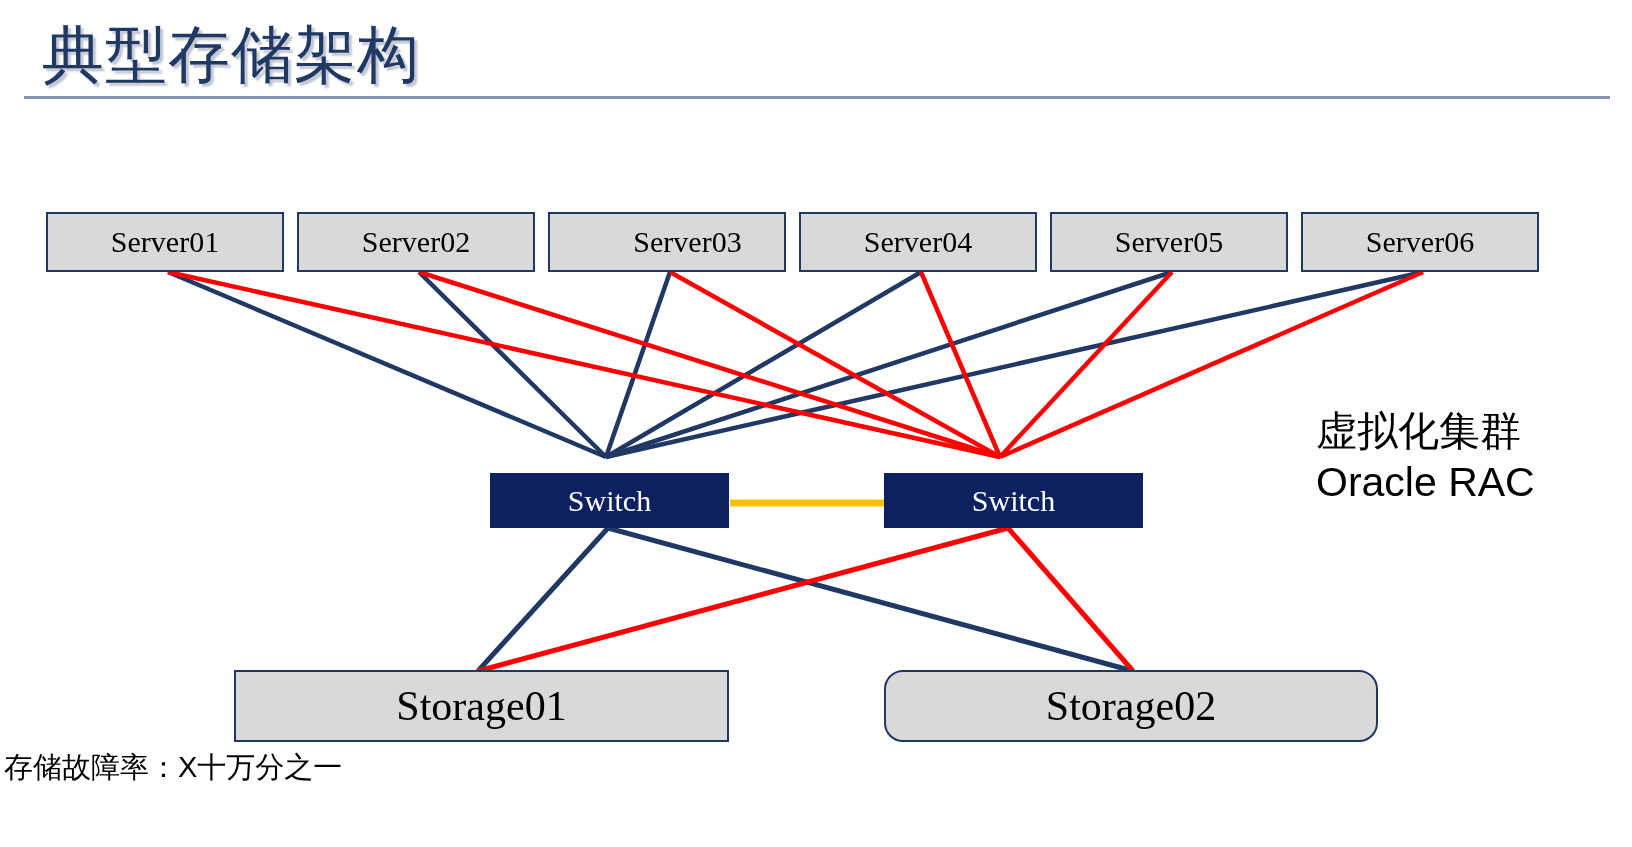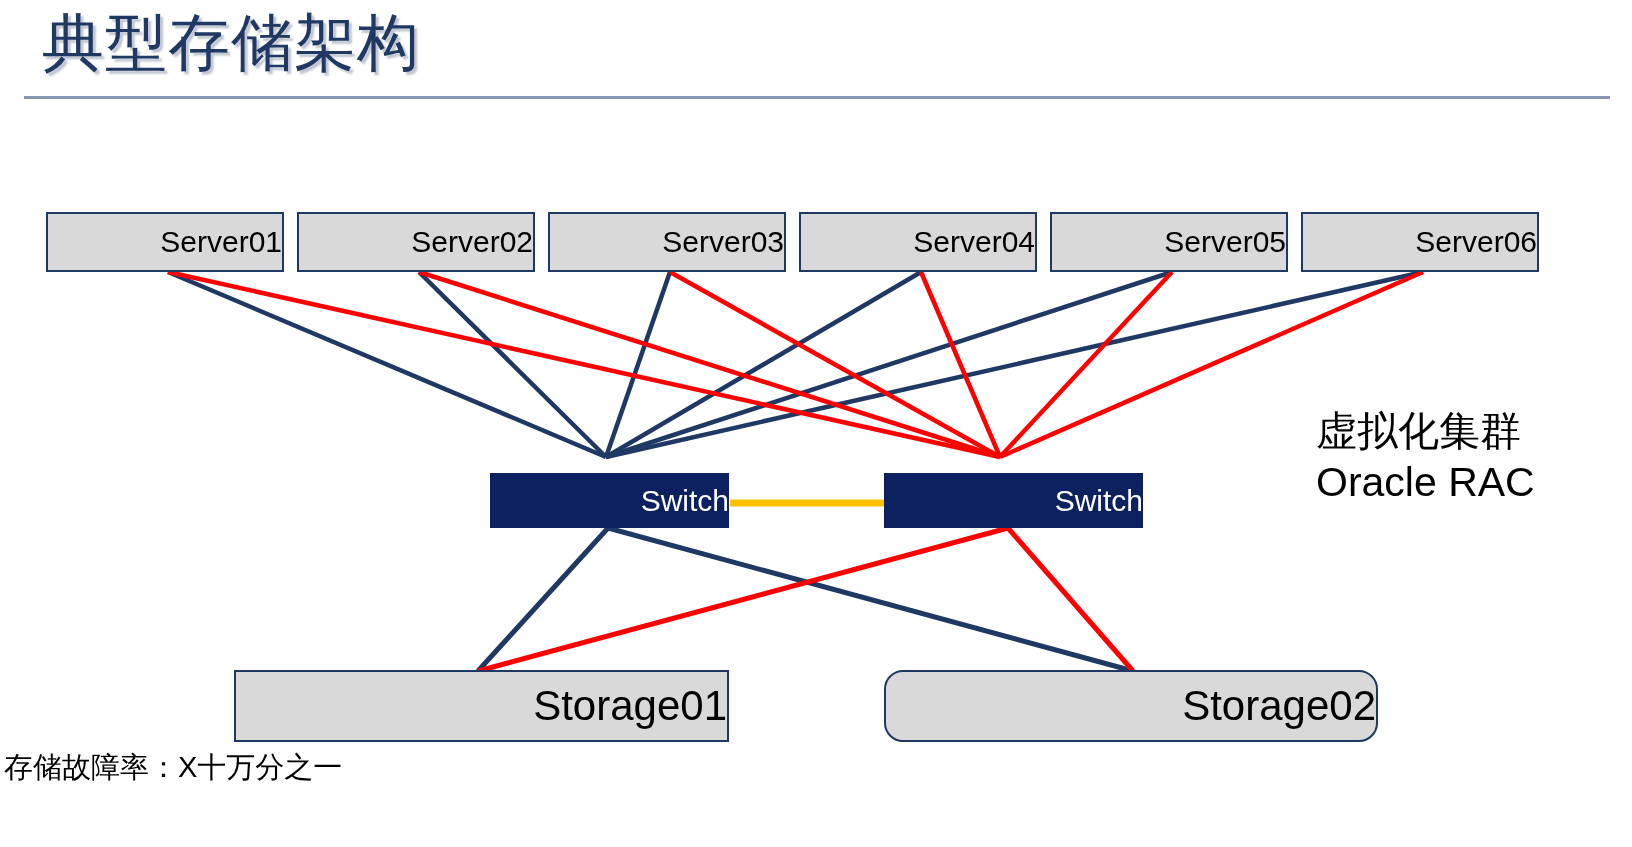--- a/index.html
+++ b/index.html
@@ -18,21 +18,21 @@
     position: relative;
     width: 1632px;
     height: 847px;
     background: #ffffff;
   }
 
   
   .title {
     position: absolute;
     left: 42px;
-    top: 2px;
+    top: 14px;
     font-size: 62px;
     line-height: 82px;
     font-weight: 400;
     color: #1F3864;
     letter-spacing: 1px;
     text-shadow: 3px 3px 2px rgba(140,150,170,0.55);
     white-space: nowrap;
   }
   .title-rule {
     position: absolute;
@@ -52,22 +52,23 @@
     height: 847px;
     pointer-events: none;
   }
 
   
   .node {
     position: absolute;
     box-sizing: border-box;
     display: flex;
     align-items: center;
-    justify-content: flex-end;
-    white-space: nowrap;
+    justify-content: center;
+    white-space: nowrap;
+    font-family: Liberation Serif, serif;
   }
   .node.server {
     background: #D9D9D9;
     border: 2px solid #1F3864;
     font-size: 30px;
     color: #000000;
     height: 60px;
     top: 212px;
   }
   .node.storage {

